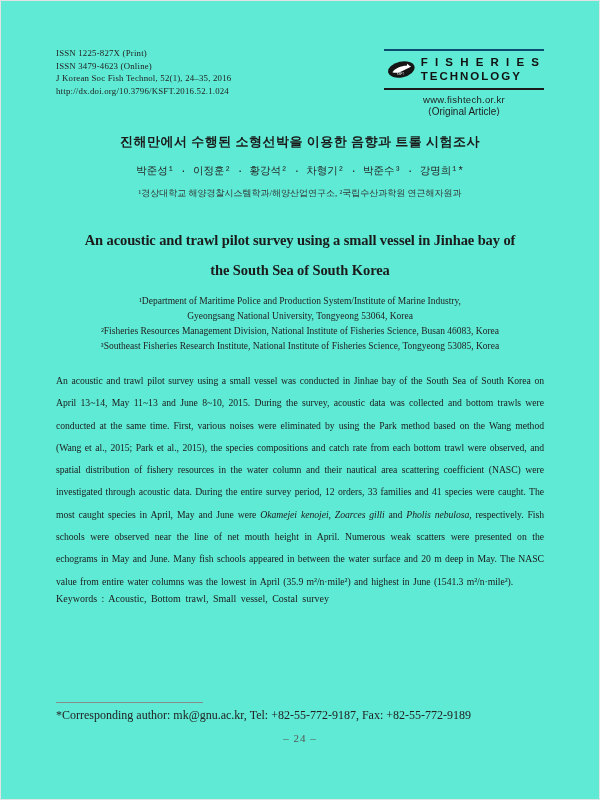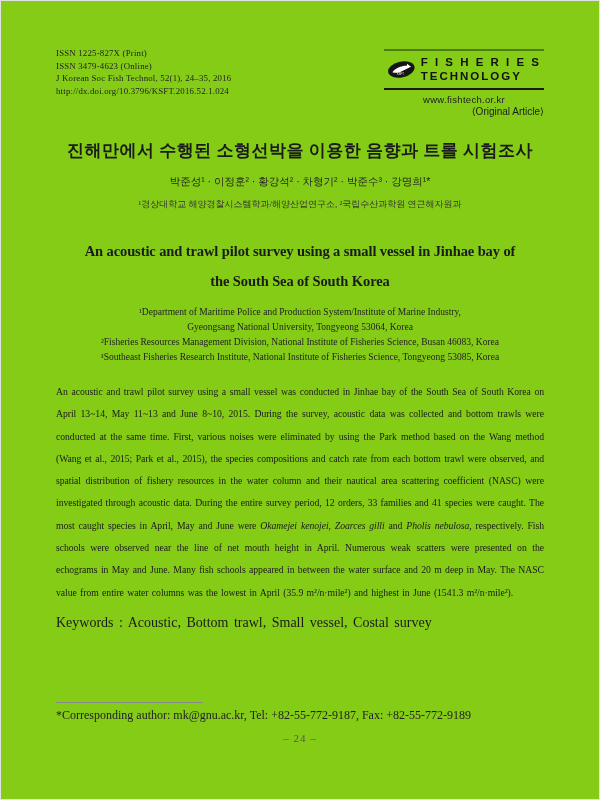--- a/index.html
+++ b/index.html
@@ -1,66 +1,66 @@
 <!DOCTYPE html>
 <html><head>
 <meta charset="utf-8">
 <style>
   html, body { margin: 0; padding: 0; background: #f2f2f2; }
   .page {
     position: relative;
     width: 600px;
     height: 800px;
     margin: 0 auto;
-    background: #84cc16;
+    background: #5eead4;
     border: 1px solid #e2e2e2;
     box-sizing: border-box;
     padding: 46px 55px 0 55px;
     font-family: "Liberation Serif", "DejaVu Serif", serif;
     color: #1b1b1b;
     overflow: hidden;
   }
 
   
   .header { display: flex; justify-content: space-between; align-items: flex-start; }
   .issn-block { font-size: 8.8px; line-height: 12.5px; letter-spacing: 0.2px; color: #222; }
   .logo-box {
     width: 160px;
     text-align: center;
     font-family: "Liberation Sans", "DejaVu Sans", sans-serif;
     margin-top: 2px;
     flex-shrink: 0;
   }
   .logo-main {
-    border-top: 2px solid #4d7c0f;
+    border-top: 2px solid #0c4a6e;
     border-bottom: 2px solid #1a1a1a;
     display: flex;
     align-items: center;
     gap: 5px;
     padding: 4px 3px;
   }
   .logo-name { font-size: 11.5px; font-weight: 700; letter-spacing: 2px; line-height: 13.5px; text-align: left; white-space: nowrap; color: #111; }
   .logo-site { font-size: 9.5px; margin-top: 4px; letter-spacing: 0.3px; color: #1d1d1d; }
-  .logo-article { font-size: 10px; margin-top: 1px; color: #1d1d1d; text-align: right; }
+  .logo-article { font-size: 10px; margin-top: 1px; color: #1d1d1d; }
 
   
   .k-title {
-    margin-top: 22px;
+    margin-top: 16px;
     text-align: center;
-    font-size: 17px;
+    font-size: 13px;
     font-weight: 700;
     letter-spacing: 0.5px;
     white-space: nowrap;
   }
   .k-authors {
     margin-top: 13px;
     text-align: center;
     font-size: 10.5px;
     white-space: nowrap;
-    font-family: Liberation Sans, sans-serif;
+    font-family: Liberation Mono, monospace;
     color: #242424;
   }
   .k-affil {
     margin-top: 8px;
     text-align: center;
     font-size: 9px;
     line-height: 14px;
     color: #333;
     font-family: Liberation Serif, serif;
   }
@@ -94,21 +94,21 @@
 
   
   .abstract {
     margin-top: 16px;
     text-align: justify;
     font-size: 9.7px;
     line-height: 22.3px;
     letter-spacing: -0.05px;
     word-spacing: 1px;
   }
-  .keywords { margin-top: 11px; font-size: 14px; word-spacing: 2px; }
+  .keywords { margin-top: 0; font-size: 10px; word-spacing: 2px; }
 
   
   .footnote-rule { position: absolute; left: 55px; top: 701px; width: 147px; height: 0; border-top: 1px solid #8a8a8a; }
   .footnote { position: absolute; left: 55px; top: 707px; font-size: 12px; color: #222; }
   .page-num { position: absolute; left: 0; top: 731px; width: 100%; text-align: center; font-size: 11px; color: #555; letter-spacing: 1px; }
 </style>
 </head>
 <body>
 
 <div class="page">

